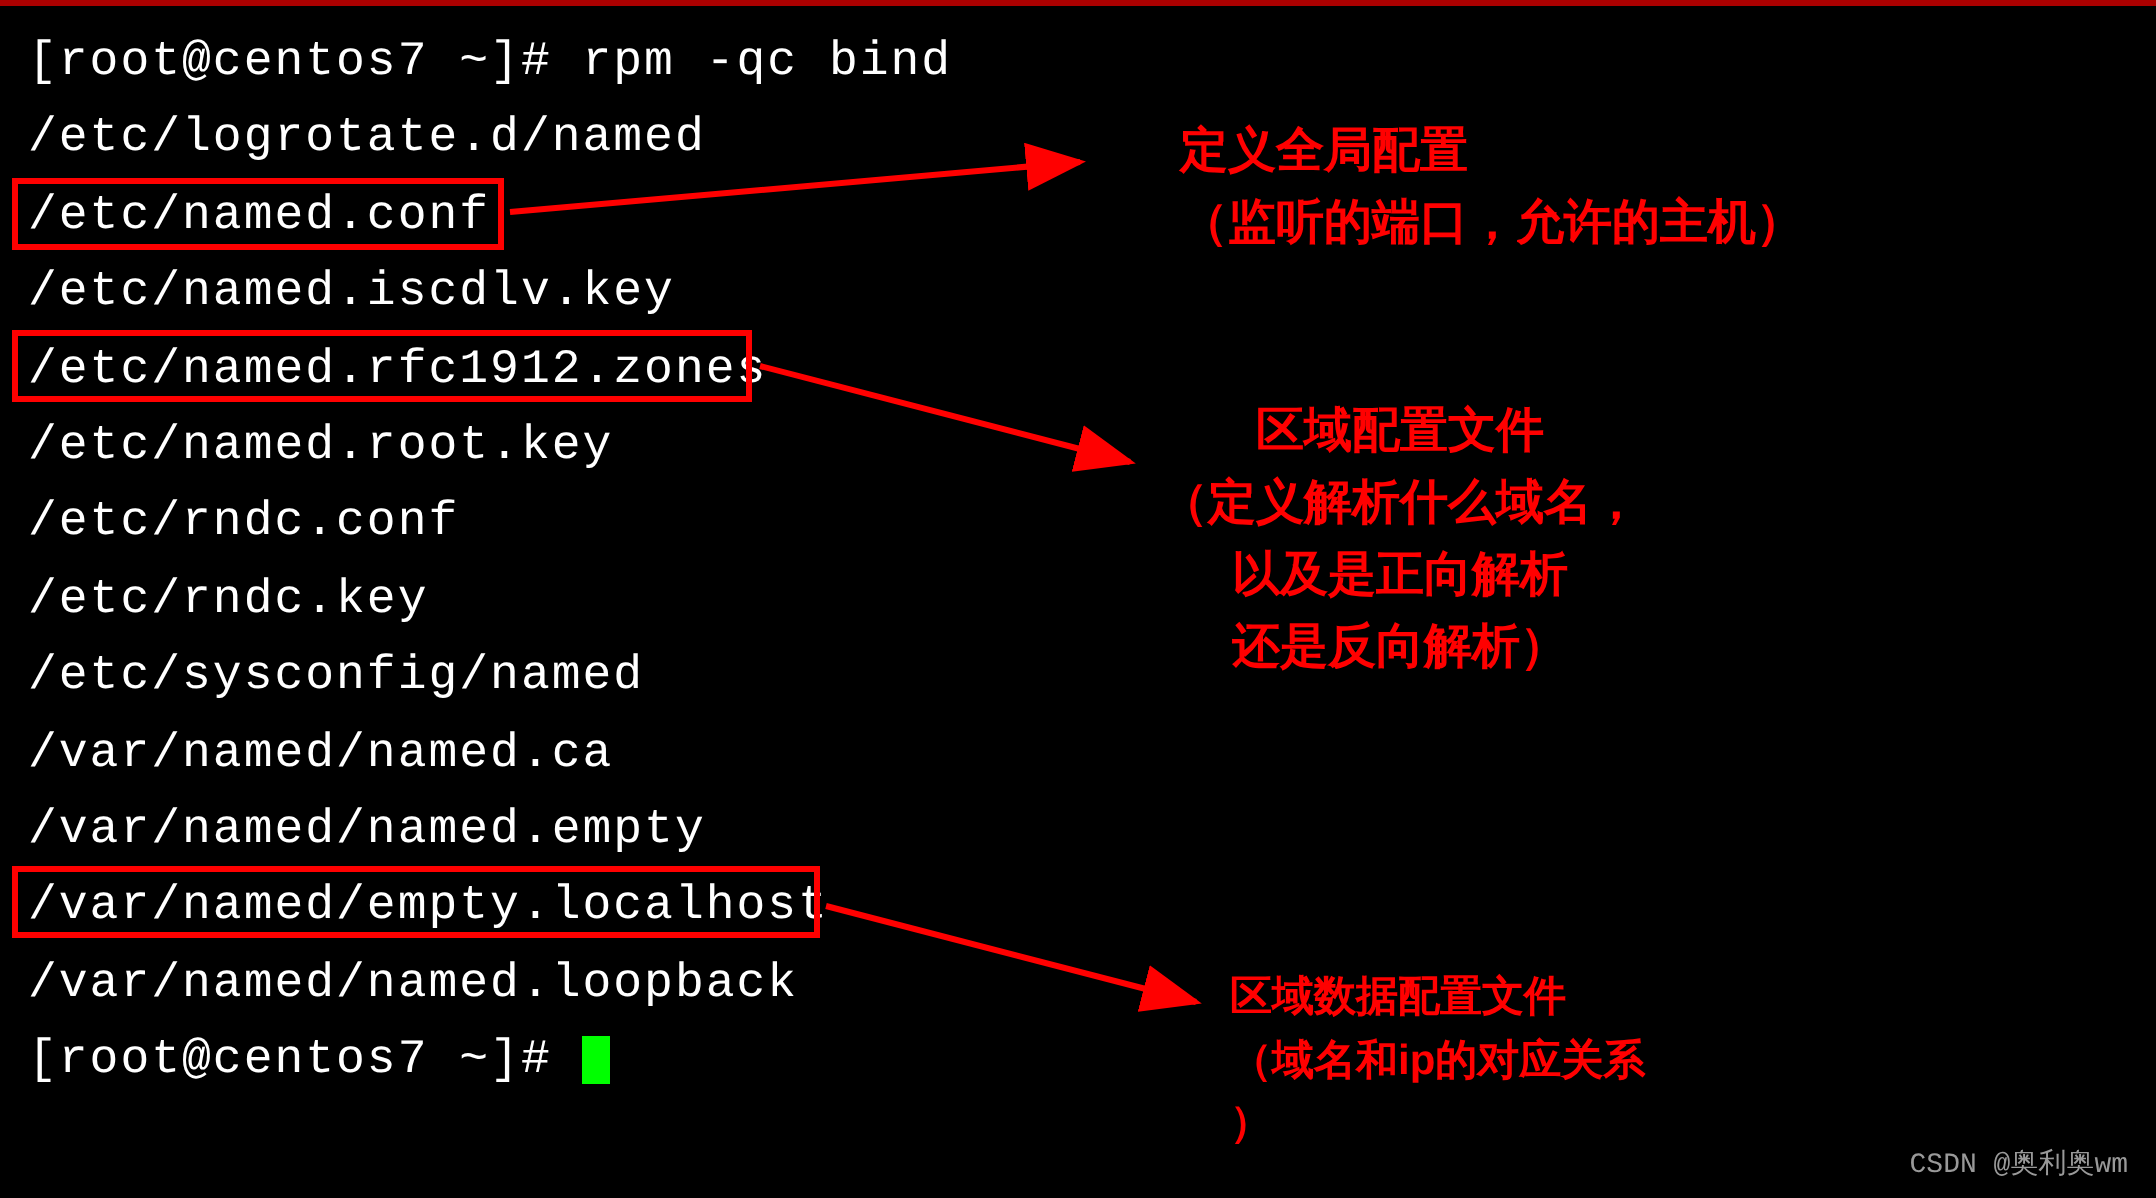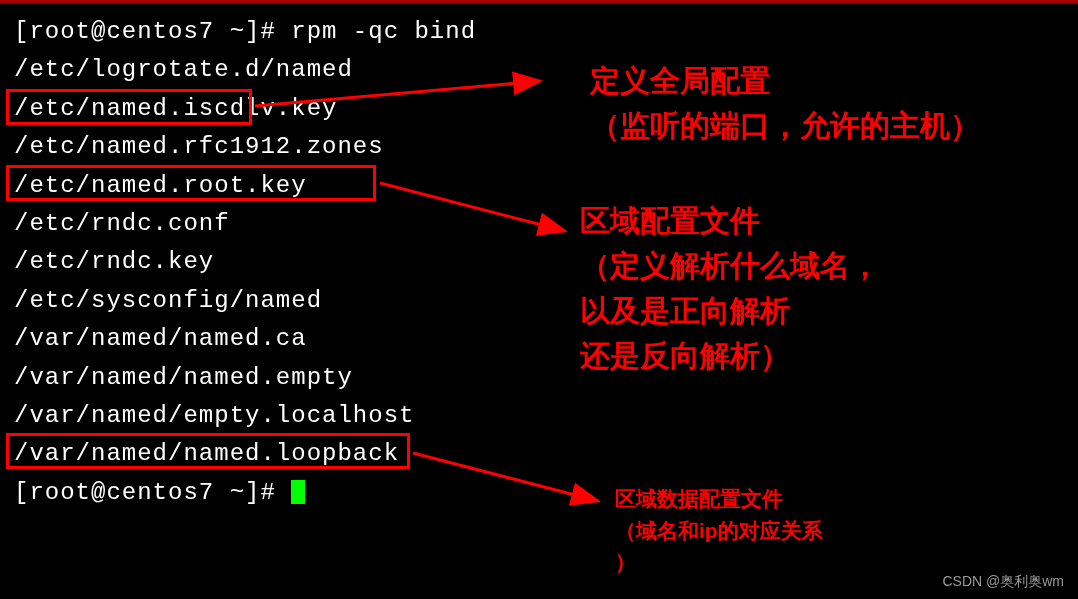--- a/index.html
+++ b/index.html
@@ -31,57 +31,58 @@
     .highlight-box {
       position: absolute;
       border: 3px solid #ff0000;
       z-index: 2;
       pointer-events: none;
     }
     .annotation {
       position: absolute;
       color: #ff0000;
       font-family: "SimHei", "Microsoft YaHei", sans-serif;
-      font-size: 30px;
+      font-size: 24px;
       font-weight: bold;
       line-height: 1.5;
       z-index: 3;
     }
     .annotation-small {
       font-size: 21px;
     }
     .cursor {
       display: inline-block;
       width: 14px;
       height: 24px;
       background: #00ff00;
       vertical-align: middle;
     }
     .watermark {
       position: absolute;
       bottom: 8px;
       right: 14px;
       color: #999;
-      font-family: Liberation Sans, sans-serif;
+      font-family: Liberation Mono, monospace;
       font-size: 14px;
       letter-spacing: 0;
       z-index: 5;
     }
     svg.arrow {
       position: absolute;
       z-index: 2;
       pointer-events: none;
     }
   </style>
 </head>
 <body>
 
 <div class="terminal">
   <div class="line">[root@centos7 ~]# rpm -qc bind</div>
   <div class="line">/etc/logrotate.d/named</div>
+  <div class="line">/etc/named.conf</div>
   <div class="line">/etc/named.iscdlv.key</div>
   <div class="line">/etc/named.rfc1912.zones</div>
   <div class="line">/etc/named.root.key</div>
   <div class="line">/etc/rndc.conf</div>
   <div class="line">/etc/rndc.key</div>
   <div class="line">/etc/sysconfig/named</div>
   <div class="line">/var/named/named.ca</div>
   <div class="line">/var/named/named.empty</div>
   <div class="line">/var/named/empty.localhost</div>
   <div class="line">/var/named/named.loopback</div>
@@ -117,21 +118,21 @@
     </marker>
   </defs>
   <line x1="5" y1="10" x2="190" y2="58" stroke="#ff0000" stroke-width="3" marker-end="url(#ah3)"></line>
 </svg>
 
 <div class="annotation" style="left:590px; top:55px;">
   <div>定义全局配置</div>
   <div>（监听的端口，允许的主机）</div>
 </div>
 
-<div class="annotation" style="left:580px; top:195px;">
+<div class="annotation" style="left:580px; top:195px;text-align:center;">
   <div>区域配置文件</div>
   <div>（定义解析什么域名，</div>
   <div>以及是正向解析</div>
   <div>还是反向解析）</div>
 </div>
 
 <div class="annotation annotation-small" style="left:615px; top:480px;">
   <div>区域数据配置文件</div>
   <div>（域名和ip的对应关系</div>
   <div>）</div>

